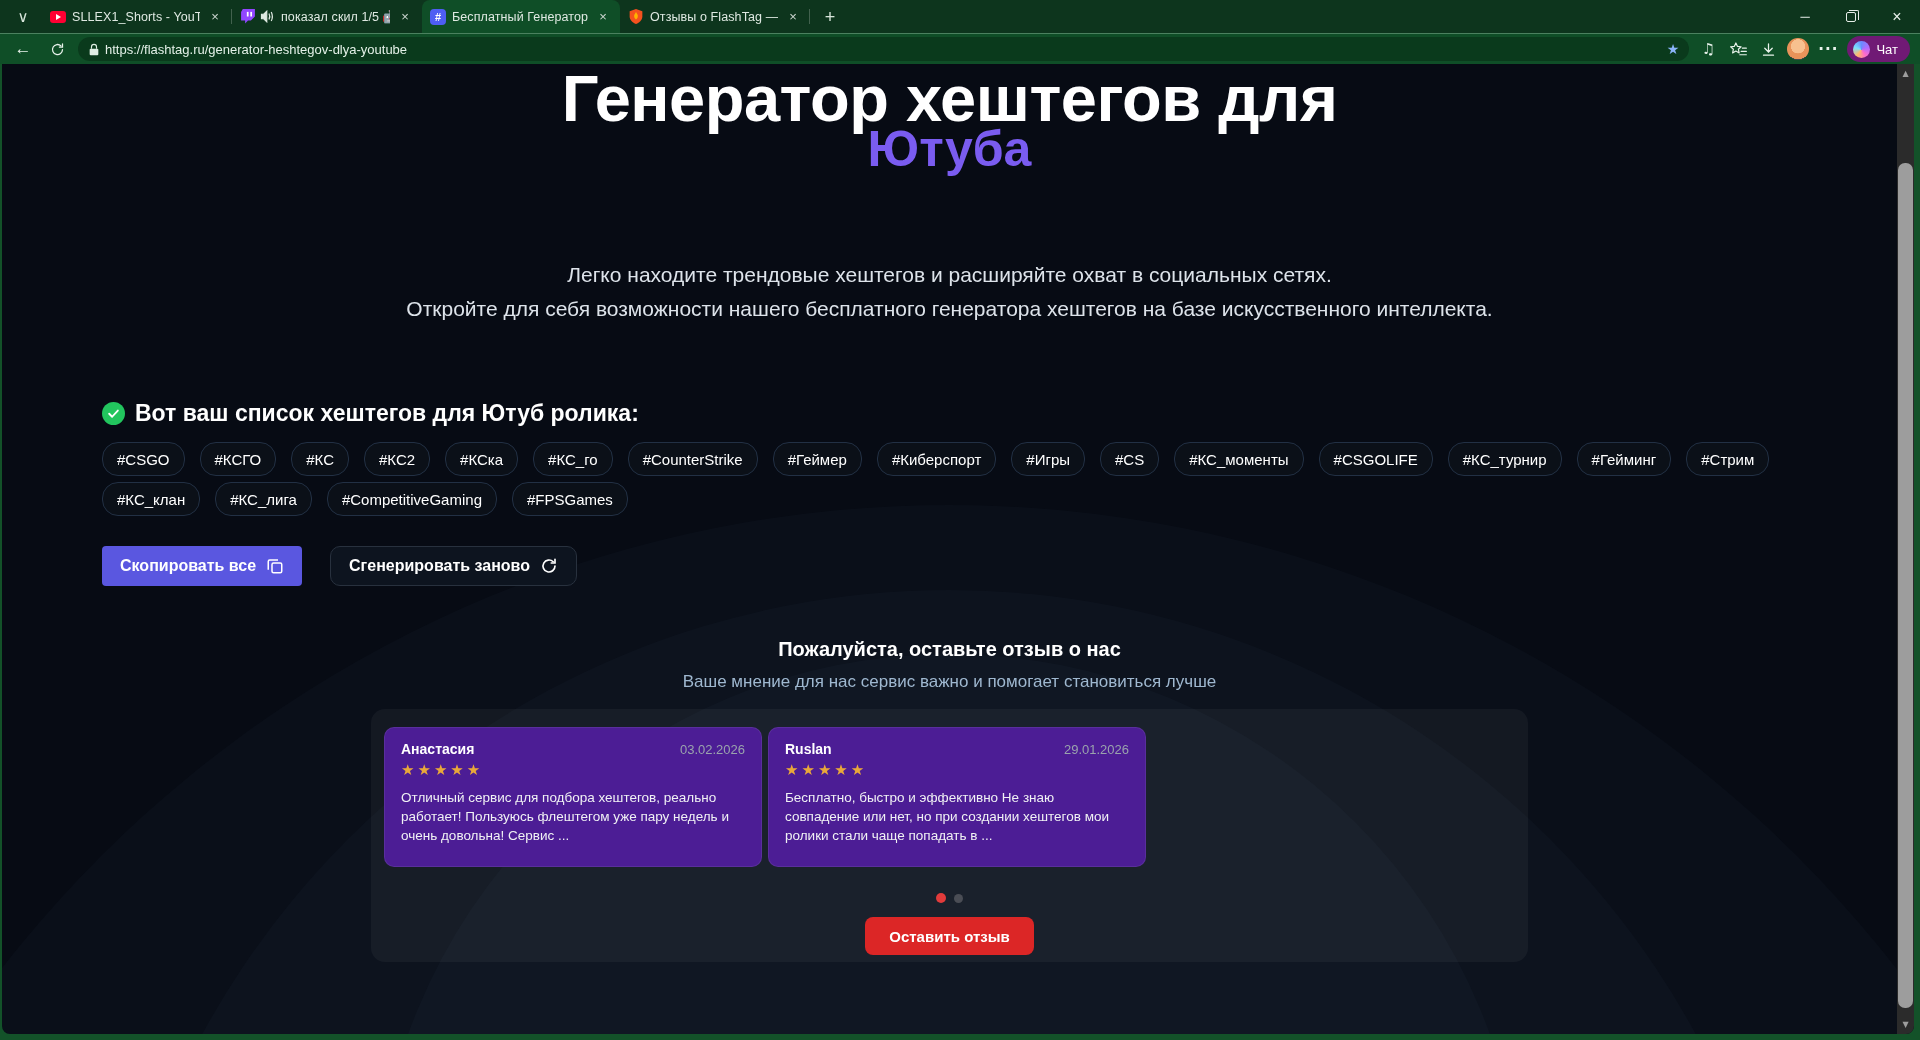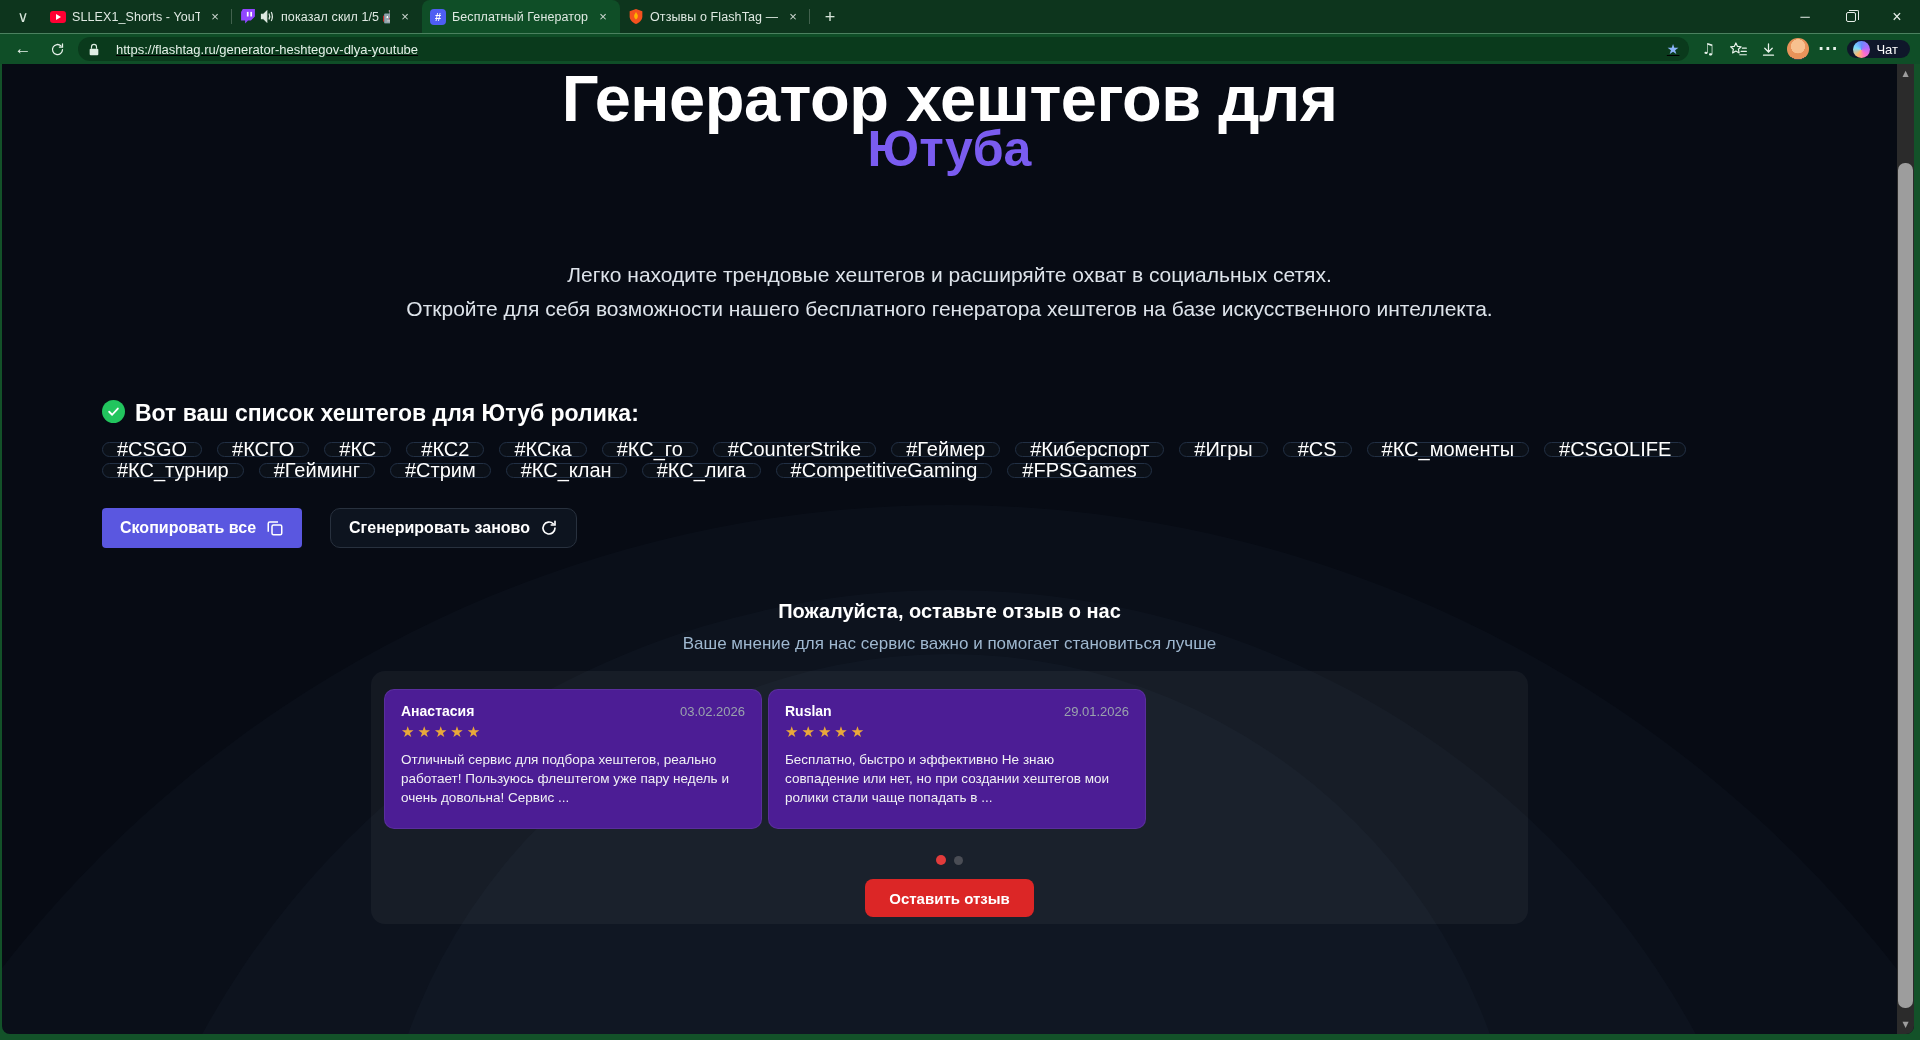--- a/index.html
+++ b/index.html
@@ -31,51 +31,51 @@
     color:#e7efe9; font-size:13px; }
   .restore-glyph { width:10px; height:10px; border:1px solid #e7efe9; border-radius:2px; position:relative; }
   .restore-glyph:before { content:""; position:absolute; left:2px; top:-3px; width:9px; height:9px;
     border:1px solid #e7efe9; border-left:none; border-bottom:none; border-radius:0 2px 0 0; }
 
   .toolbar { position:absolute; top:33px; left:0; width:1920px; height:31px; background:#0f4e27;
     border-top:1px solid rgba(190,225,200,0.35); display:flex; align-items:center; padding:0 10px; gap:8px; }
   .nav-btn { width:26px; height:24px; display:flex; align-items:center; justify-content:center;
     color:#e9f3ec; font-size:17px; border-radius:6px; flex:none; }
   .url-pill { flex:1; height:24px; background:#0a3a1c; border-radius:12px; display:flex;
-    align-items:center; padding:0 10px; gap:16px; min-width:0;text-decoration:underline; }
+    align-items:center; padding:0 10px; gap:5px; min-width:0; }
   .url-text { color:#e4f1e8; font-size:13px; white-space:nowrap; overflow:hidden; flex:1; }
   .fav-star { color:#8ab4f8; font-size:14px; flex:none; font-family:"DejaVu Sans",sans-serif; }
   .tb-icon { width:22px; height:22px; display:flex; align-items:center; justify-content:center;
     color:#e9f3ec; flex:none; font-size:15px; font-family:"DejaVu Sans",sans-serif; }
   .avatar { width:22px; height:22px; border-radius:50%; background:radial-gradient(circle at 50% 38%,#f7c08f 0 40%,#e8935a 41% 72%,#44494f 73% 100%); flex:none; }
-  .copilot-pill { height:18px; border-radius:13px; background:#0f172a; display:flex; align-items:center;
+  .copilot-pill { height:26px; border-radius:13px; background:#701a75; display:flex; align-items:center;
     gap:6px; padding:0 12px 0 6px; color:#fff; font-size:13px; flex:none; }
   .copilot-icon { width:17px; height:17px; border-radius:50%;
     background:conic-gradient(#6a8bff,#b06bff,#ff6bcb,#ffb86b,#7adfff,#6a8bff); }
 
   
   .content-row { position:absolute; top:64px; left:2px; right:6px; bottom:6px;
     background:#070b14; border-radius:0 0 8px 8px; overflow:hidden; }
   .page { position:absolute; top:0; left:0; right:17px; bottom:0; overflow:hidden; }
   .bg-circle { position:absolute; border-radius:50%; background:rgba(130,165,230,0.028); }
   .page-inner { position:relative; z-index:2; }
 
   .hero-t1 { margin-top:10px; text-align:center; color:#fff; font-size:65px; line-height:50px;
     font-weight:bold; letter-spacing:-0.5px; }
   .hero-t2 { text-align:center; color:#7a5cf0; font-size:50px; line-height:50px; font-weight:bold; }
   .desc { margin-top:84px; text-align:center; color:#dde3ea; font-size:21px; line-height:34px; }
 
   .results { margin:74px 100px 0 100px; }
-  .res-head { display:flex; gap:10px; }
+  .res-head { display:flex; align-items:center; gap:10px; }
   .check-badge { width:23px; height:23px; border-radius:50%; background:#22c55e; display:flex;
     align-items:center; justify-content:center; flex:none; }
   .res-head-text { color:#fff; font-size:23px; font-weight:bold; }
   .chips { margin-top:15px; display:flex; flex-wrap:wrap; gap:6px 15px; max-width:1700px; }
-  .chip { height:15px; padding:0 14px; display:flex; align-items:center; border-radius:16px;
-    background:#0b1018; border:1px solid #223044; color:#fff; font-size:20px; white-space:nowrap; }
+  .chip { height:34px; padding:0 14px; display:flex; align-items:center; border-radius:16px;
+    background:#0b1018; border:1px solid #223044; color:#fff; font-size:15px; white-space:nowrap; }
   .actions { margin-top:30px; display:flex; gap:28px; }
   .btn-copy { height:40px; padding:0 18px; border-radius:4px; background:#5a57e0; color:#fff;
     font-size:16px; font-weight:bold; display:flex; align-items:center; gap:10px; border:none; }
   .btn-regen { height:40px; padding:0 18px; border-radius:10px; background:#0d141f;
     border:1px solid #28313e; color:#fff; font-size:16px; font-weight:bold; display:flex; align-items:center; gap:10px; }
 
   .rev-head { margin-top:52px; text-align:center; color:#fff; font-size:20px; font-weight:bold; }
   .rev-sub { margin:8px auto 0; max-width:740px; text-align:center; color:#9fb8d0; font-size:17px; line-height:25px; }
   .panel { margin:15px auto 0; width:1157px; height:253px; background:rgba(255,255,255,0.045);
     border-radius:14px; padding:18px 13px 0; }

